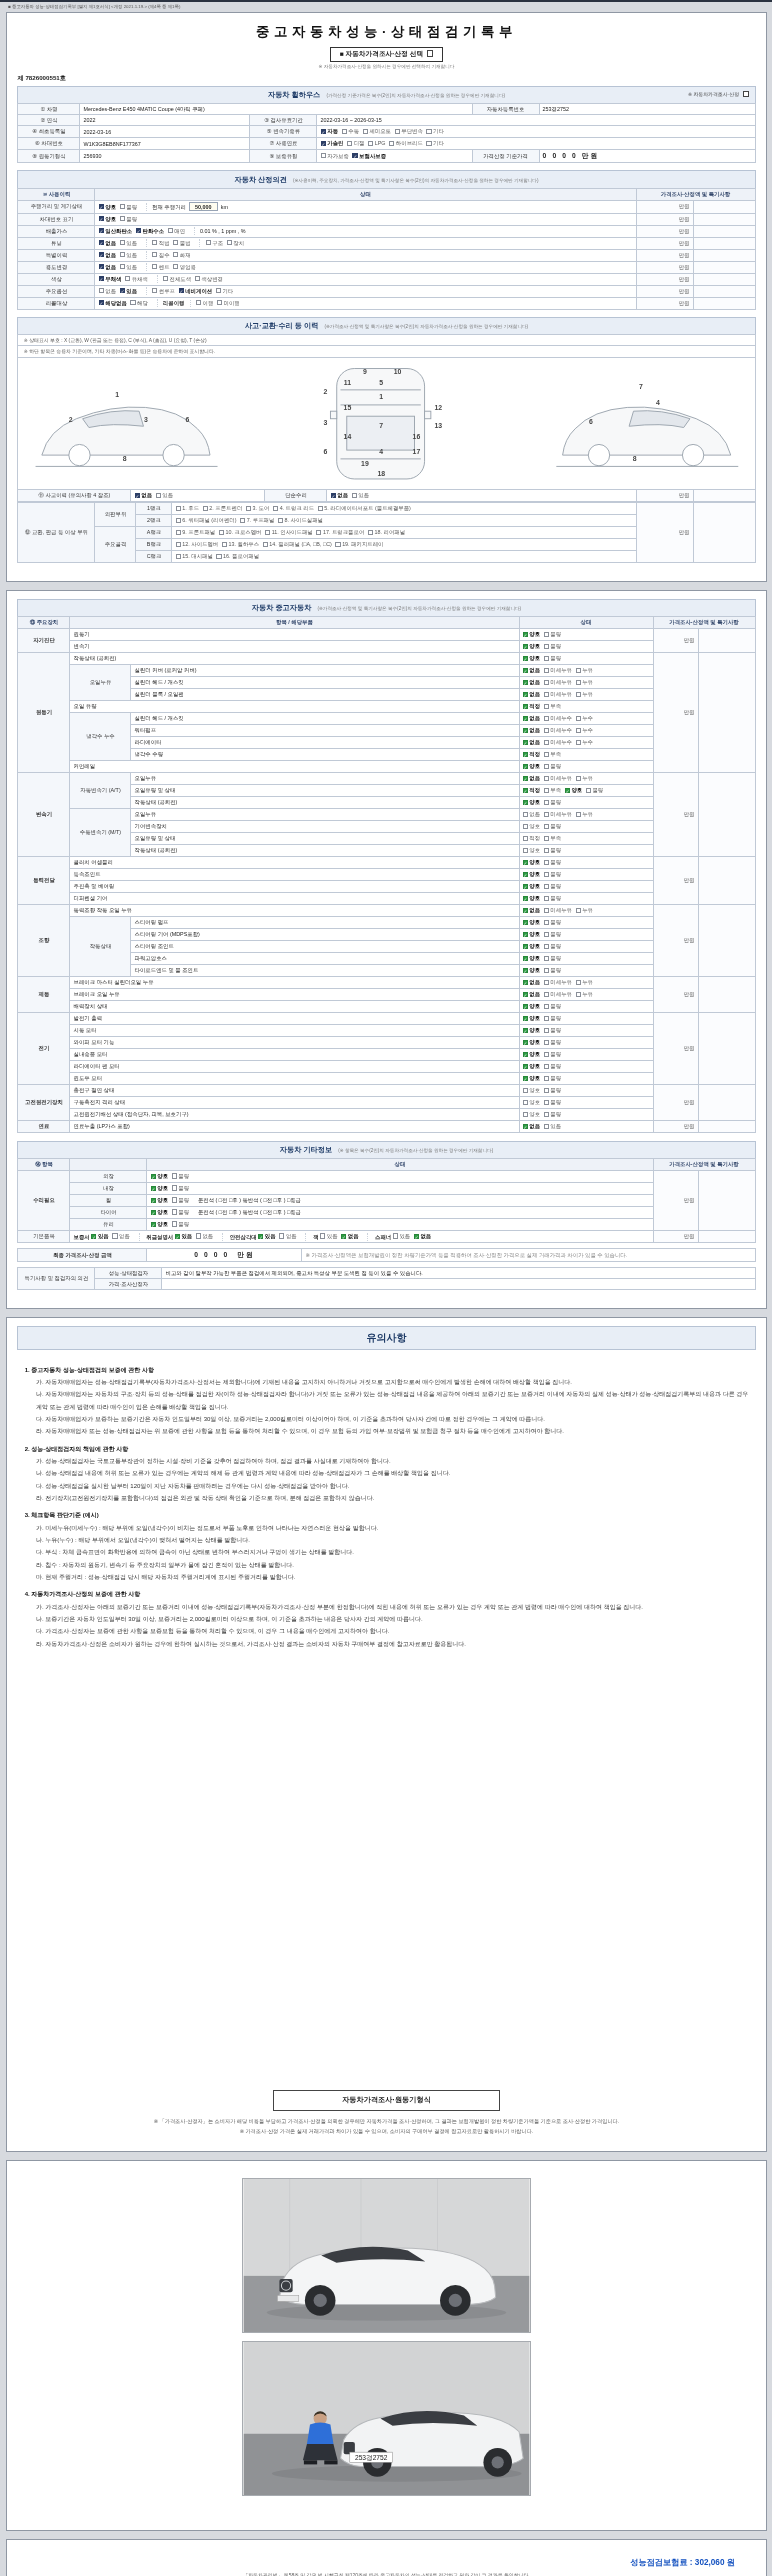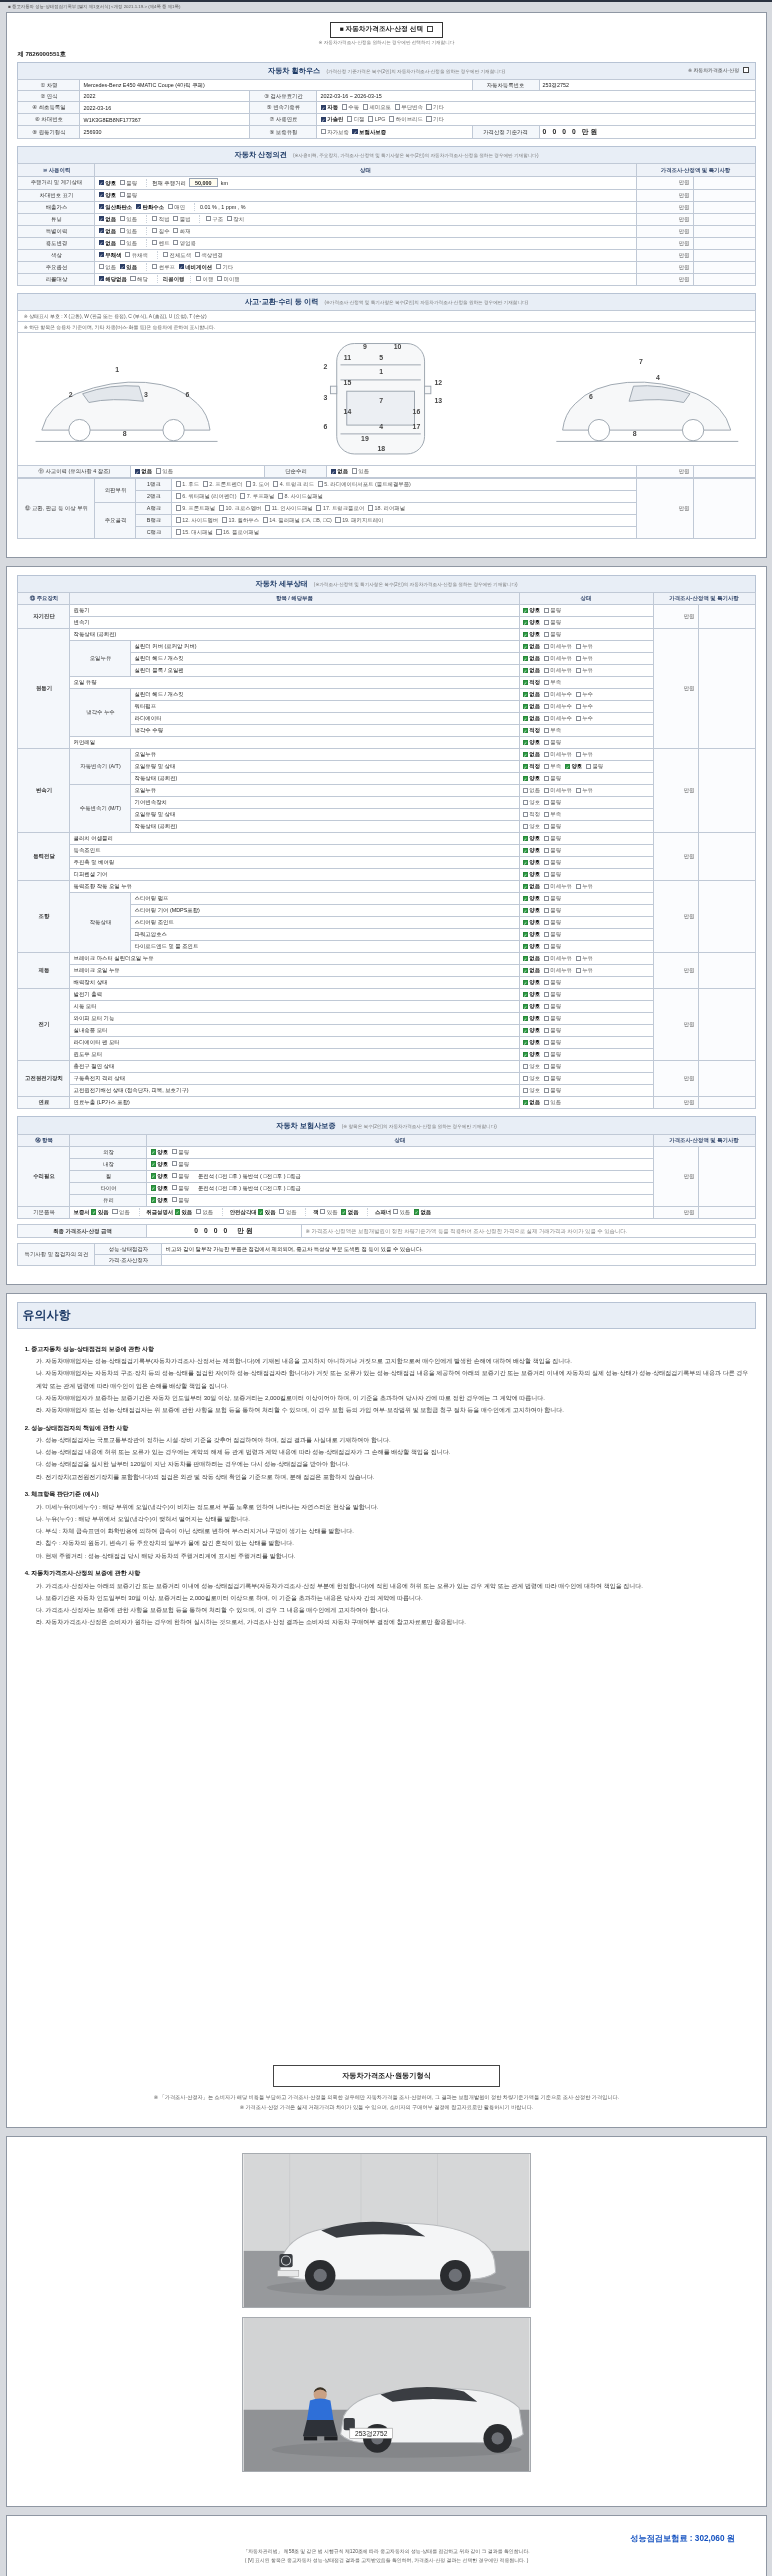--- a/index.html
+++ b/index.html
@@ -38,21 +38,21 @@
   .grp{margin-right:5.2px;padding-right:5.2px;border-right:0.5px dotted #ccd3dc;display:inline-block}
   .grp:last-child{border-right:none}
   .grp.plain{color:#333;font-weight:bold}
   .valbox{display:inline-block;border:0.5px solid #98a4b5;background:#fffdf0;padding:0.5px 5.2px;font-weight:bold;margin:0 1.5px}
 
   .legend{font-size:4.9px;color:#555;border:0.5px solid #c0c9d6;border-bottom:none;padding:2.1px 5.2px;background:#fff}
   .diagram{border:0.5px solid #c0c9d6;border-bottom:none;padding:3.1px 4.1px;background:#fff}
   .diagram svg{display:block;width:100%;height:auto}
 
   .notice-panel{display:flex;flex-direction:column;min-height:835px}
-  .notice-title{background:#e8eef6;border:0.5px solid #b7c3d4;padding:4.1px;text-align:left;font-size:12px;font-weight:bold;color:#1d3a66;margin-bottom:8.2px}
+  .notice-title{background:#e8eef6;border:0.5px solid #b7c3d4;padding:4.1px;text-align:center;font-size:10px;font-weight:bold;color:#1d3a66;margin-bottom:8.2px}
   .notice-body{flex:1;padding:0 7.2px}
   .notice-body p{font-size:6px;line-height:2.05;color:#333;text-align:justify}
   .notice-body p.n0{font-weight:bold;margin-top:5.2px;color:#111}
   .notice-body p.n1{padding-left:11.3px}
   .opbox{border:0.8px solid #444;padding:4.6px 0;text-align:center;font-weight:bold;font-size:7.2px;width:227px;margin:13.4px auto 6.2px;background:#fff}
   .oplines{text-align:center;font-size:5.2px;color:#555;line-height:1.9;padding-bottom:4.1px}
 
   .photos-panel{min-height:371px}
   .photo{display:block;margin:8.2px auto;border:0.5px solid #a7abb0}
 
@@ -61,20 +61,21 @@
   .sig-lines{text-align:center;font-size:4.9px;color:#555;line-height:1.8;padding-bottom:4.1px}
 </style>
 </head>
 <body>
 
 <div class="topline"></div>
 <div class="topnote">■ 중고자동차 성능·상태점검기록부 [별지 제1호서식] &lt;개정 2021.1.19.&gt;  (제4쪽 중 제1쪽)</div>
 
 <div class="panel">
   <div class="doc-head">
+    <h1 class="doc-title">중고자동차성능·상태점검기록부</h1>
     <div class="title-select">
       <span>■ 자동차가격조사·산정 선택</span><span class="cbox"></span>
     </div>
     <div class="title-note">※ 자동차가격조사·산정을 원하시는 경우에만 선택하여 기재합니다</div>
   </div>
   <div class="doc-no">제 7826000551호</div>
 
   <div class="sec">
     <div class="sec-head">
       <span>자동차 휠하우스</span>
@@ -323,21 +324,21 @@
         <td><span class="chk"><i></i>15. 대시패널</span><span class="chk"><i></i>16. 플로어패널</span></td>
       </tr>
     </tbody>
       </table>
   </div>
 </div>
 
 <div class="panel">
   <div class="sec">
     <div class="sec-head">
-      <span>자동차 세부상태</span>
+      <span>자동차 중고자동차</span>
       <span class="sec-note">(※가격조사·산정액 및 특기사항은 복수(2인)의 자동차가격조사·산정을 원하는 경우에만 기재합니다)</span>
     </div>
     <table class="tbl">
       <colgroup>
           <col style="width:52px">
           <col style="width:61px">
           <col>
           <col style="width:134px">
           <col style="width:45px">
           <col style="width:57px">
@@ -550,21 +551,21 @@
             <td><span class="chk on"><i>✓</i>없음</span><span class="chk"><i></i>있음</span></td>
             <td class="price" rowspan="1">만원</td>
             <td class="remark" rowspan="1"></td>
           </tr>
         </tbody>
     </table>
   </div>
 
   <div class="sec">
     <div class="sec-head">
-      <span>자동차 보험사보증</span>
+      <span>자동차 기타정보</span>
       <span class="sec-note">(※ 항목은 복수(2인)의 자동차가격조사·산정을 원하는 경우에만 기재합니다)</span>
     </div>
     <table class="tbl">
       <colgroup>
           <col style="width:52px">
           <col style="width:77px">
           <col>
           <col style="width:45px">
           <col style="width:57px">
         </colgroup>

